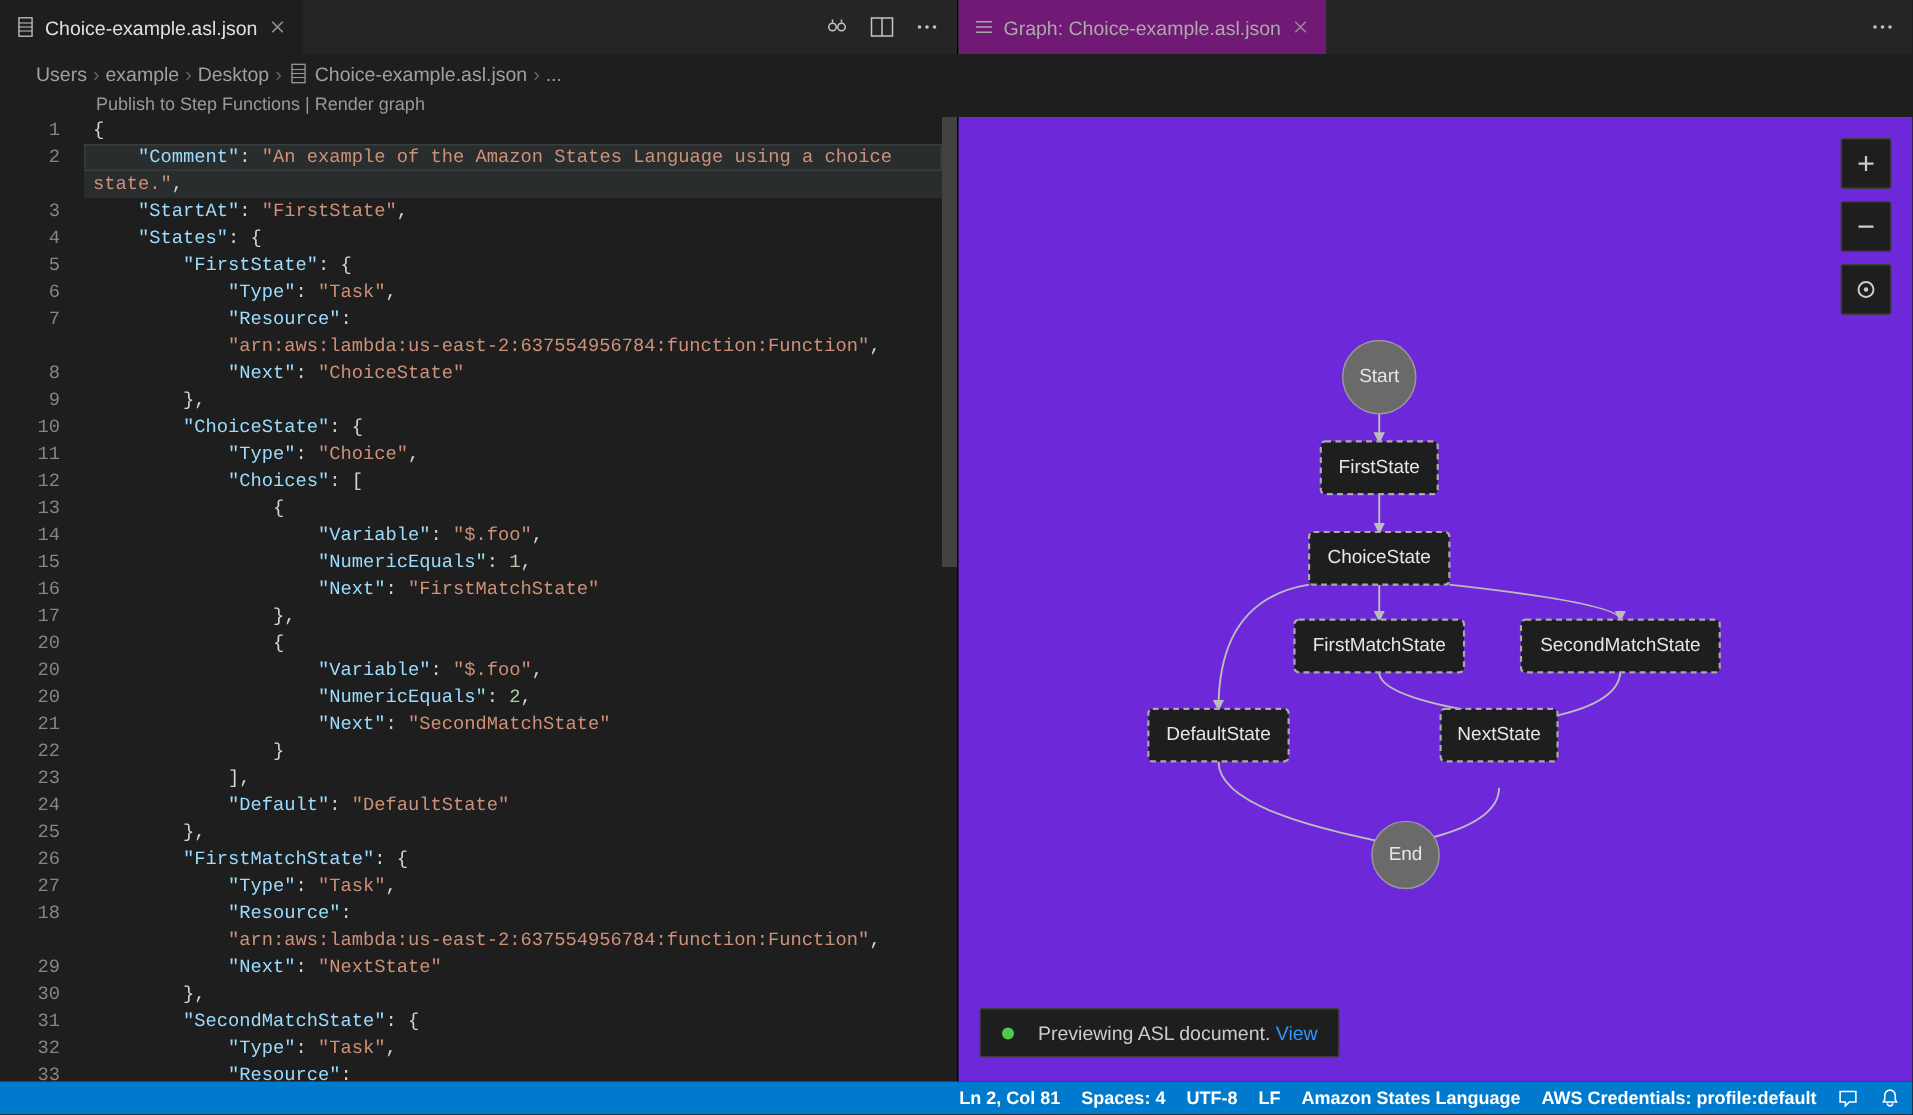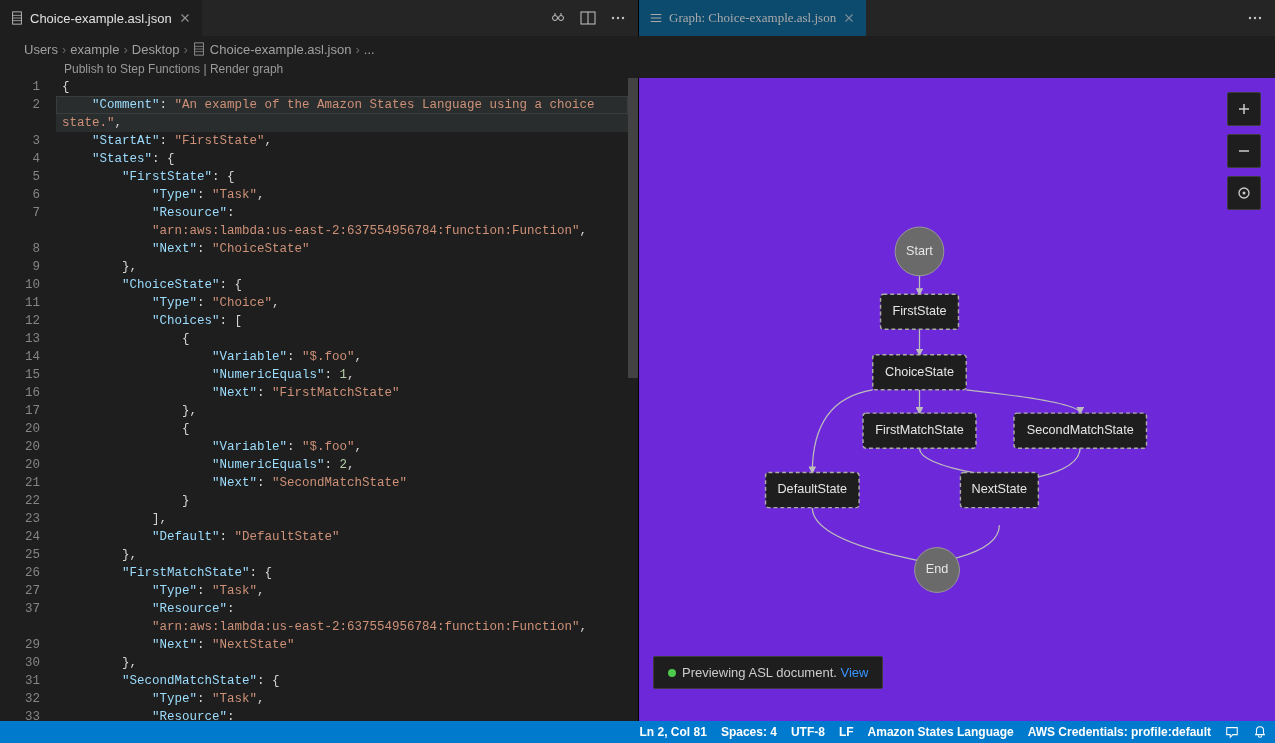--- a/index.html
+++ b/index.html
@@ -22,21 +22,21 @@
   .tabs-right { display:flex; flex:1; border-left:1px solid #000; }
   .tab {
     display:flex; align-items:center; gap:6px;
     padding: 0 10px;
     background:#1e1e1e;
     font-size:13px;
     color:#e0e0e0;
     border-right:1px solid #252526;
     height:100%;
   }
-  .tab.inactive { background:#0c4a6e; color:#aaaaaa;font-family:Liberation Serif, serif; }
+  .tab.inactive { background:#701a75; color:#aaaaaa; }
   .tab .fileicon { width:14px;height:14px; }
   .tab .close { width:14px;height:14px; opacity:.7; }
   .tab-actions { margin-left:auto; display:flex; align-items:center; gap:14px; padding:0 12px; }
   .icon-btn { width:16px; height:16px; color:#c5c5c5; cursor:pointer; display:flex; align-items:center; justify-content:center; }
   .breadcrumb {
     display:flex; align-items:center; gap:4px;
     height:26px; padding:0 24px; font-size:13px; color:#a0a0a0;
     border-bottom:0;
   }
   .breadcrumb .sep { color:#666; }
@@ -84,23 +84,23 @@
     border-radius:2px;
   }
   .graph-svg { width:100%; height:100%; }
   .node-rect {
     fill:#1e1e1e; stroke:#aaa; stroke-width:1.5; stroke-dasharray:4 3;
   }
   .node-text { fill:#e6e6e6; font-size:13px; font-family:-apple-system,sans-serif; text-anchor:middle; dominant-baseline:middle; }
   .node-round { fill:#6a6a6a; stroke:#999; stroke-width:1; }
   .edge { fill:none; stroke:#bcbcbc; stroke-width:1.3; marker-end:url(#arrow); }
   .preview-toast {
-    position:absolute; bottom:32px; left:14px;
+    position:absolute; bottom:16px; left:14px;
     border:1px solid #3c3c3c; background:#1e1e1e; padding:8px 14px;
-    font-size:13px; display:flex; align-items:center; gap:6px; border-radius:2px;
+    font-size:13px; display:flex; align-items:center; gap:16px; border-radius:2px;
   }
   .dot-green { width:8px;height:8px;border-radius:50%;background:#4ec94e; }
   .toast-link { color:#3794ff; cursor:pointer; }
   .statusbar {
     height:22px; background:#007acc; color:#fff; display:flex; align-items:center;
     font-size:12px; padding:0 8px; gap:14px;font-weight:bold;
   }
   .statusbar .sright { margin-left:auto; display:flex; gap:14px; align-items:center; }
   .sitem { cursor:pointer; }
   svg { display:block; }
@@ -211,21 +211,21 @@
         <div>20</div>
         <div>20</div>
         <div>20</div>
         <div>21</div>
         <div>22</div>
         <div>23</div>
         <div>24</div>
         <div>25</div>
         <div>26</div>
         <div>27</div>
-        <div>37</div>
+        <div>18</div>
         <div></div>
         <div>29</div>
         <div>30</div>
         <div>31</div>
         <div>32</div>
         <div>33</div>
       </div>
     <div class="code">
       <div class="code-inner">
 <div class="line"><span class="tok-plain">{</span></div>

